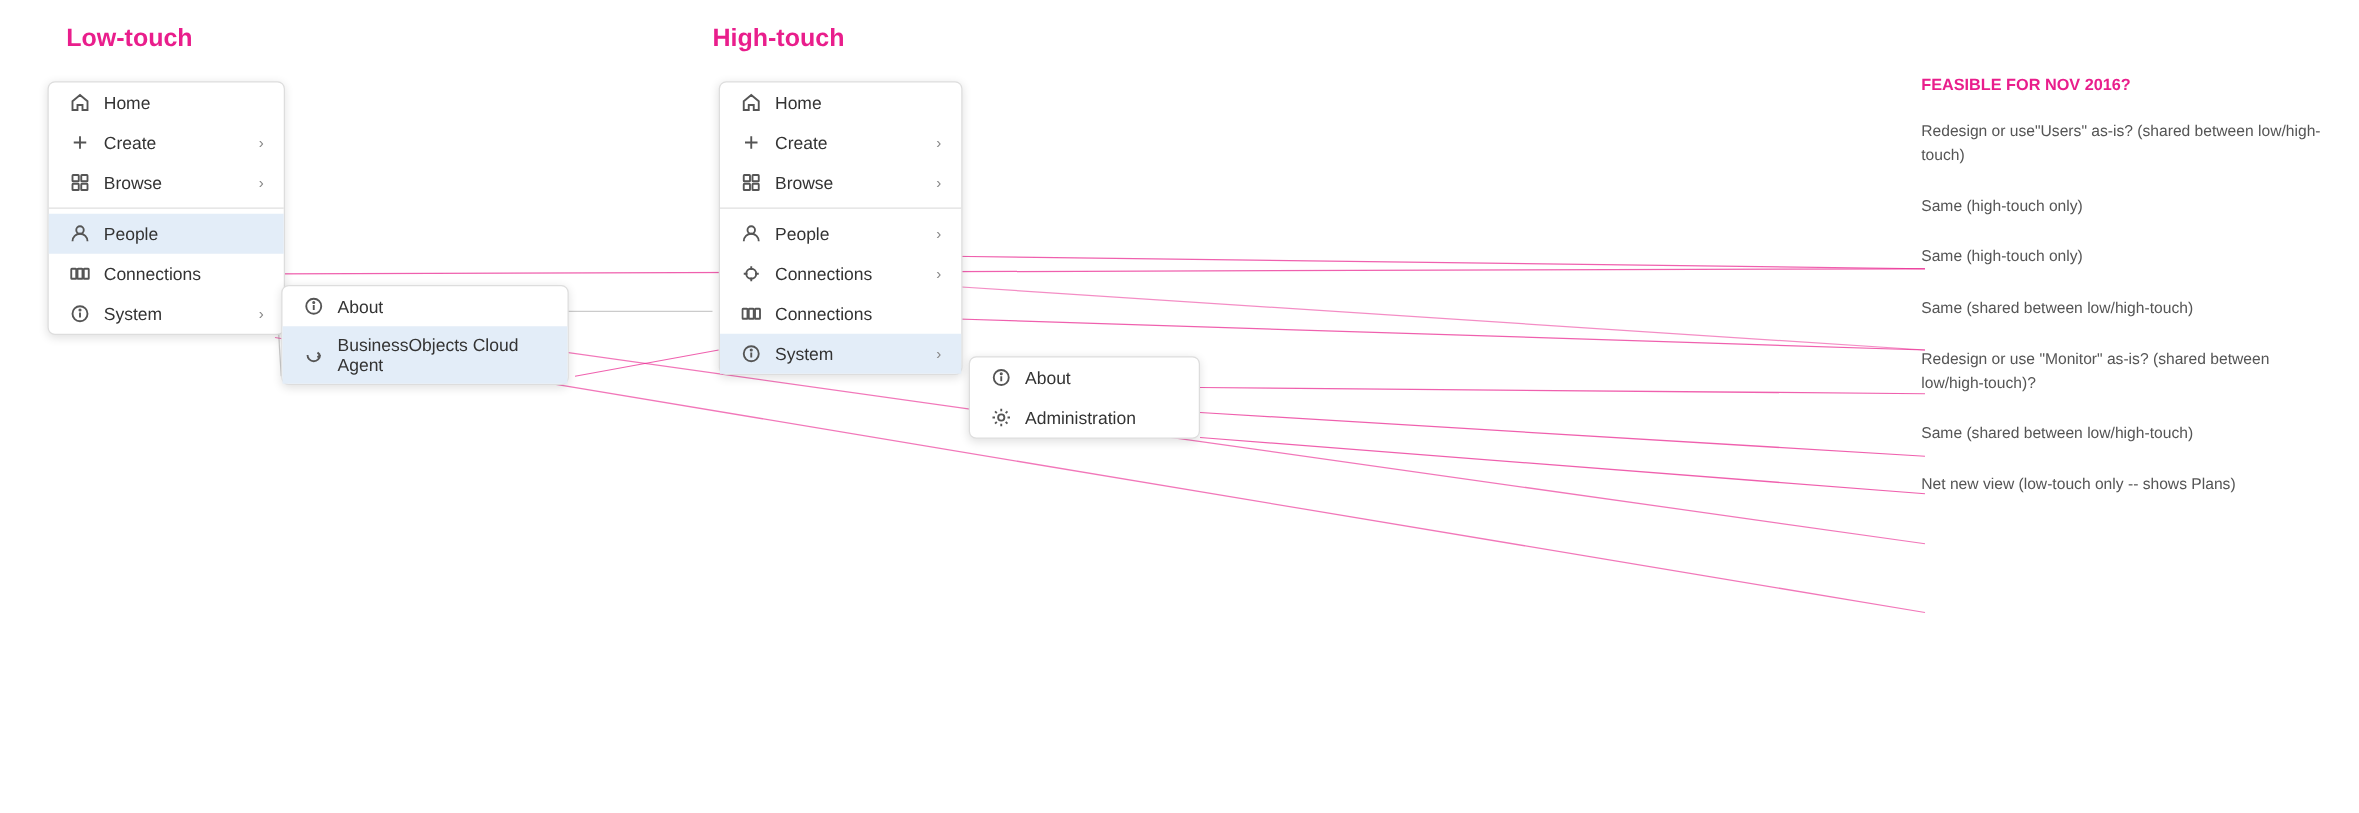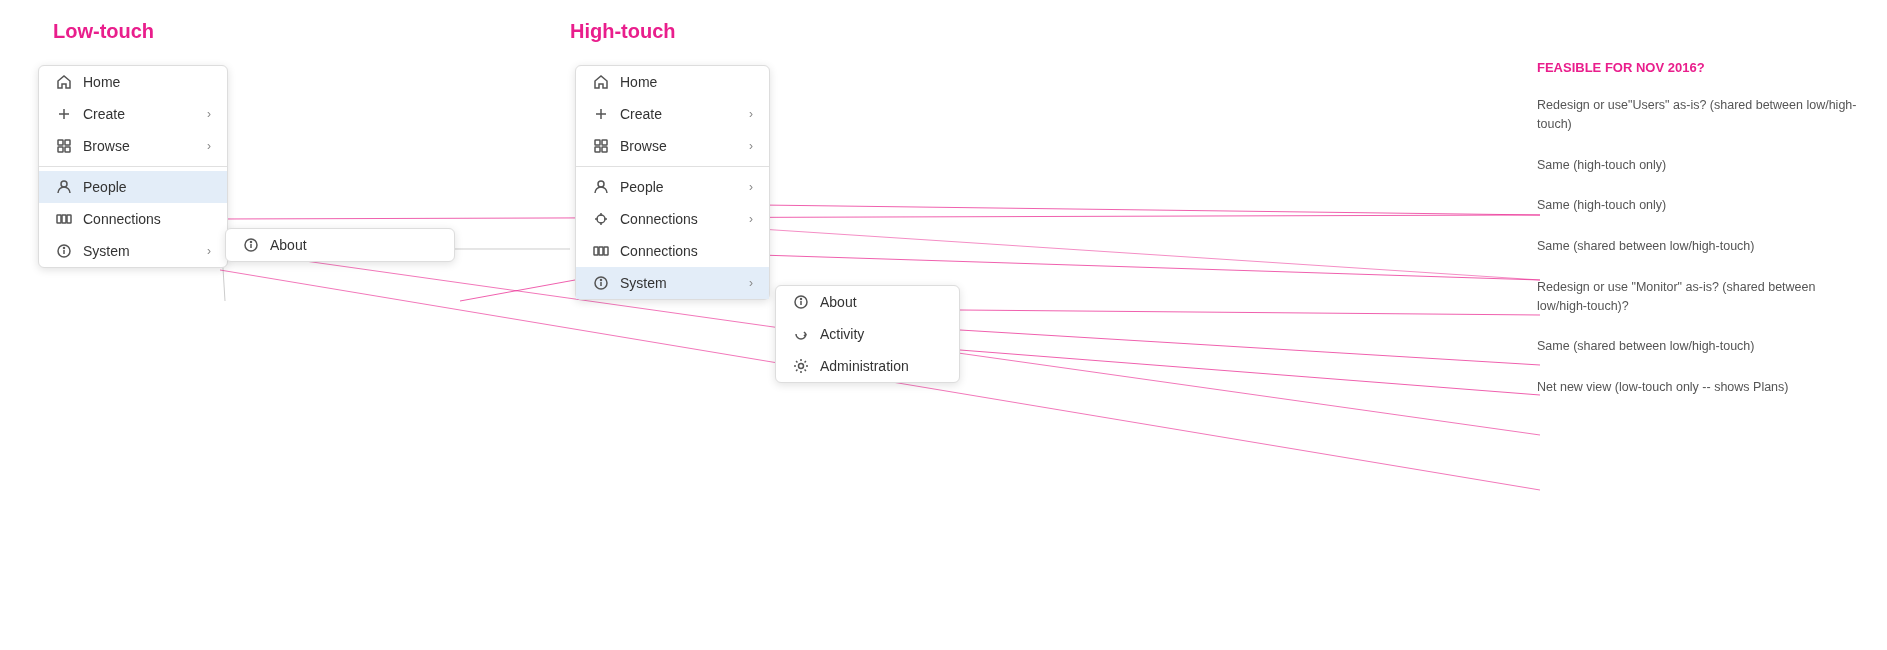--- a/index.html
+++ b/index.html
@@ -206,20 +206,29 @@
   <div class="menu-item">
     <span class="menu-icon">
       <svg width="16" height="16" viewBox="0 0 16 16" fill="none" stroke="currentColor" stroke-width="1.5">
         <circle cx="8" cy="8" r="6"></circle>
         <line x1="8" y1="7" x2="8" y2="11"></line>
         <circle cx="8" cy="5" r="0.5" fill="currentColor"></circle>
       </svg>
     </span>
     <span>About</span>
   </div>
+  <div class="menu-item highlighted">
+    <span class="menu-icon">
+      <svg width="16" height="16" viewBox="0 0 16 16" fill="none" stroke="currentColor" stroke-width="1.5">
+        <path d="M13 8A5 5 0 1 1 3 8"></path>
+        <path d="M13 8l-2-2M13 8l-2 2"></path>
+      </svg>
+    </span>
+    <span>BusinessObjects Cloud Agent</span>
+  </div>
 </div>
 
 <div style="position:absolute; left:570px; top:20px;text-align:right;">
   <span class="section-title">High-touch</span>
 </div>
 
 <div class="menu-panel" style="left:575px; top:65px; width:195px;">
 
   <div class="menu-item">
     <span class="menu-icon">
@@ -308,29 +317,20 @@
 <div class="menu-panel" style="left:775px; top:285px; width:185px;">
   <div class="menu-item">
     <span class="menu-icon">
       <svg width="16" height="16" viewBox="0 0 16 16" fill="none" stroke="currentColor" stroke-width="1.5">
         <circle cx="8" cy="8" r="6"></circle>
         <line x1="8" y1="7" x2="8" y2="11"></line>
         <circle cx="8" cy="5" r="0.5" fill="currentColor"></circle>
       </svg>
     </span>
     <span>About</span>
-  </div>
-  <div class="menu-item">
-    <span class="menu-icon">
-      <svg width="16" height="16" viewBox="0 0 16 16" fill="none" stroke="currentColor" stroke-width="1.5">
-        <path d="M13 8A5 5 0 1 1 3 8"></path>
-        <path d="M13 8l-2-2M13 8l-2 2"></path>
-      </svg>
-    </span>
-    <span>Activity</span>
   </div>
   <div class="menu-item">
     <span class="menu-icon">
       <svg width="16" height="16" viewBox="0 0 16 16" fill="none" stroke="currentColor" stroke-width="1.5">
         <circle cx="8" cy="8" r="2.5"></circle>
         <path d="M8 1v2M8 13v2M1 8h2M13 8h2M3.05 3.05l1.41 1.41M11.54 11.54l1.41 1.41M3.05 12.95l1.41-1.41M11.54 4.46l1.41-1.41"></path>
       </svg>
     </span>
     <span>Administration</span>
   </div>

